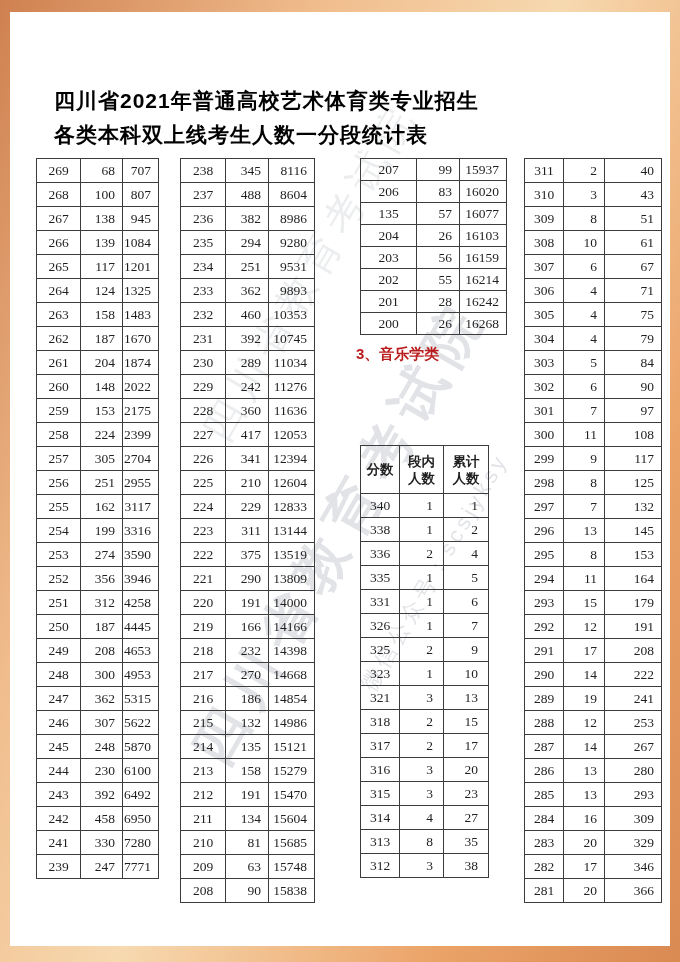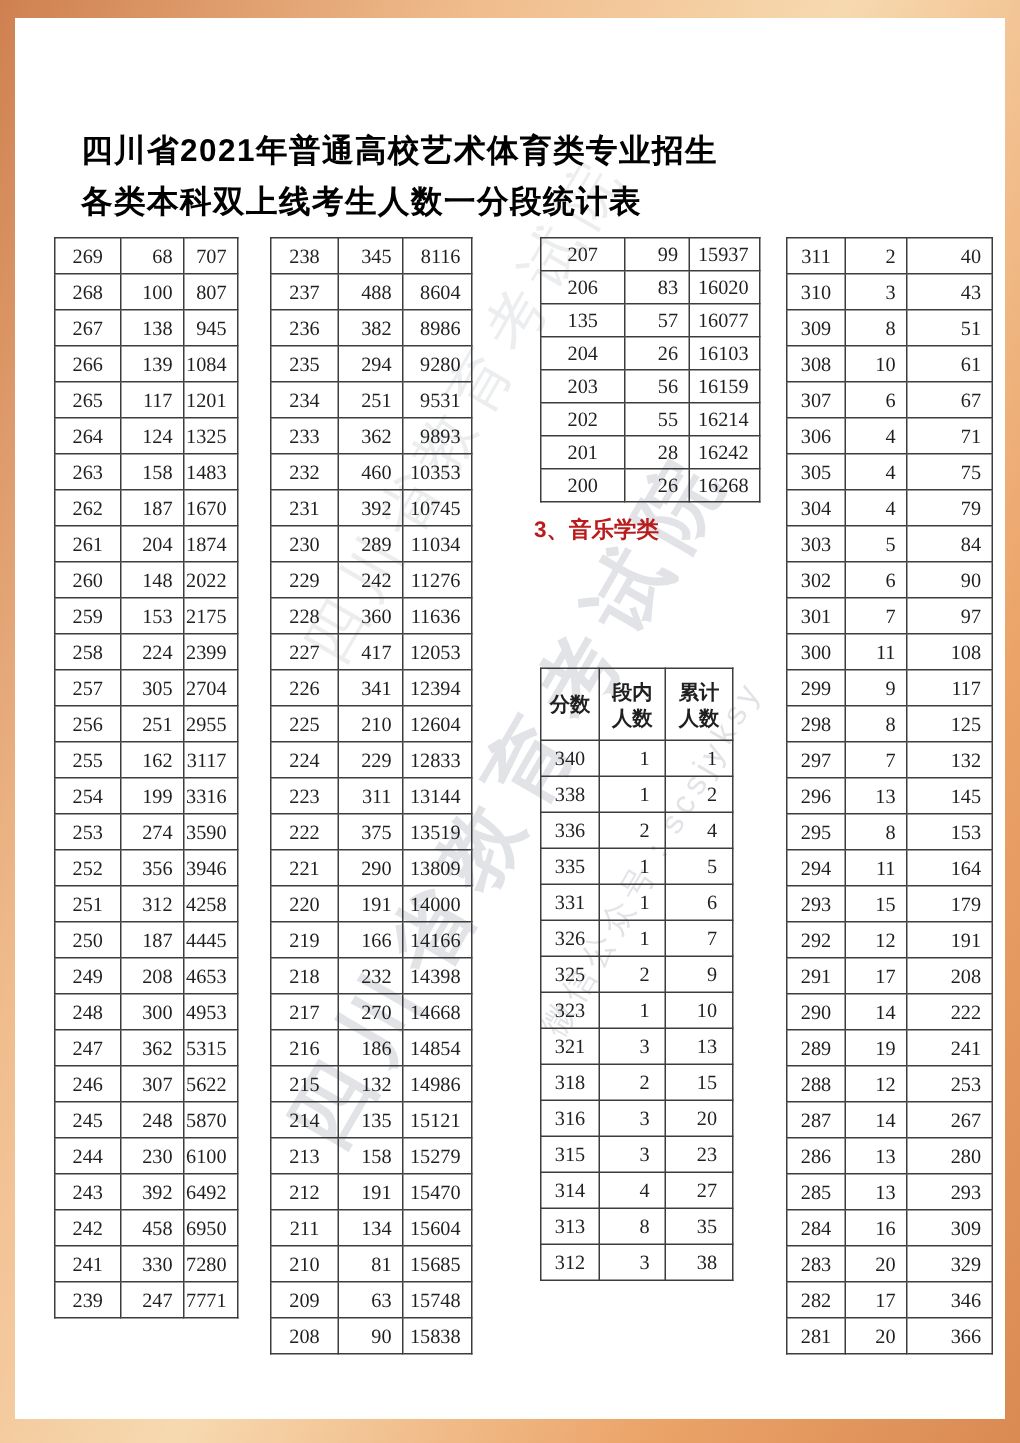--- a/index.html
+++ b/index.html
@@ -504,20 +504,25 @@
                 <td>321</td>
                 <td>3</td>
                 <td>13</td>
               </tr>
               <tr>
                 <td>318</td>
                 <td>2</td>
                 <td>15</td>
               </tr>
               <tr>
+                <td>317</td>
+                <td>2</td>
+                <td>17</td>
+              </tr>
+              <tr>
                 <td>316</td>
                 <td>3</td>
                 <td>20</td>
               </tr>
               <tr>
                 <td>315</td>
                 <td>3</td>
                 <td>23</td>
               </tr>
               <tr>

